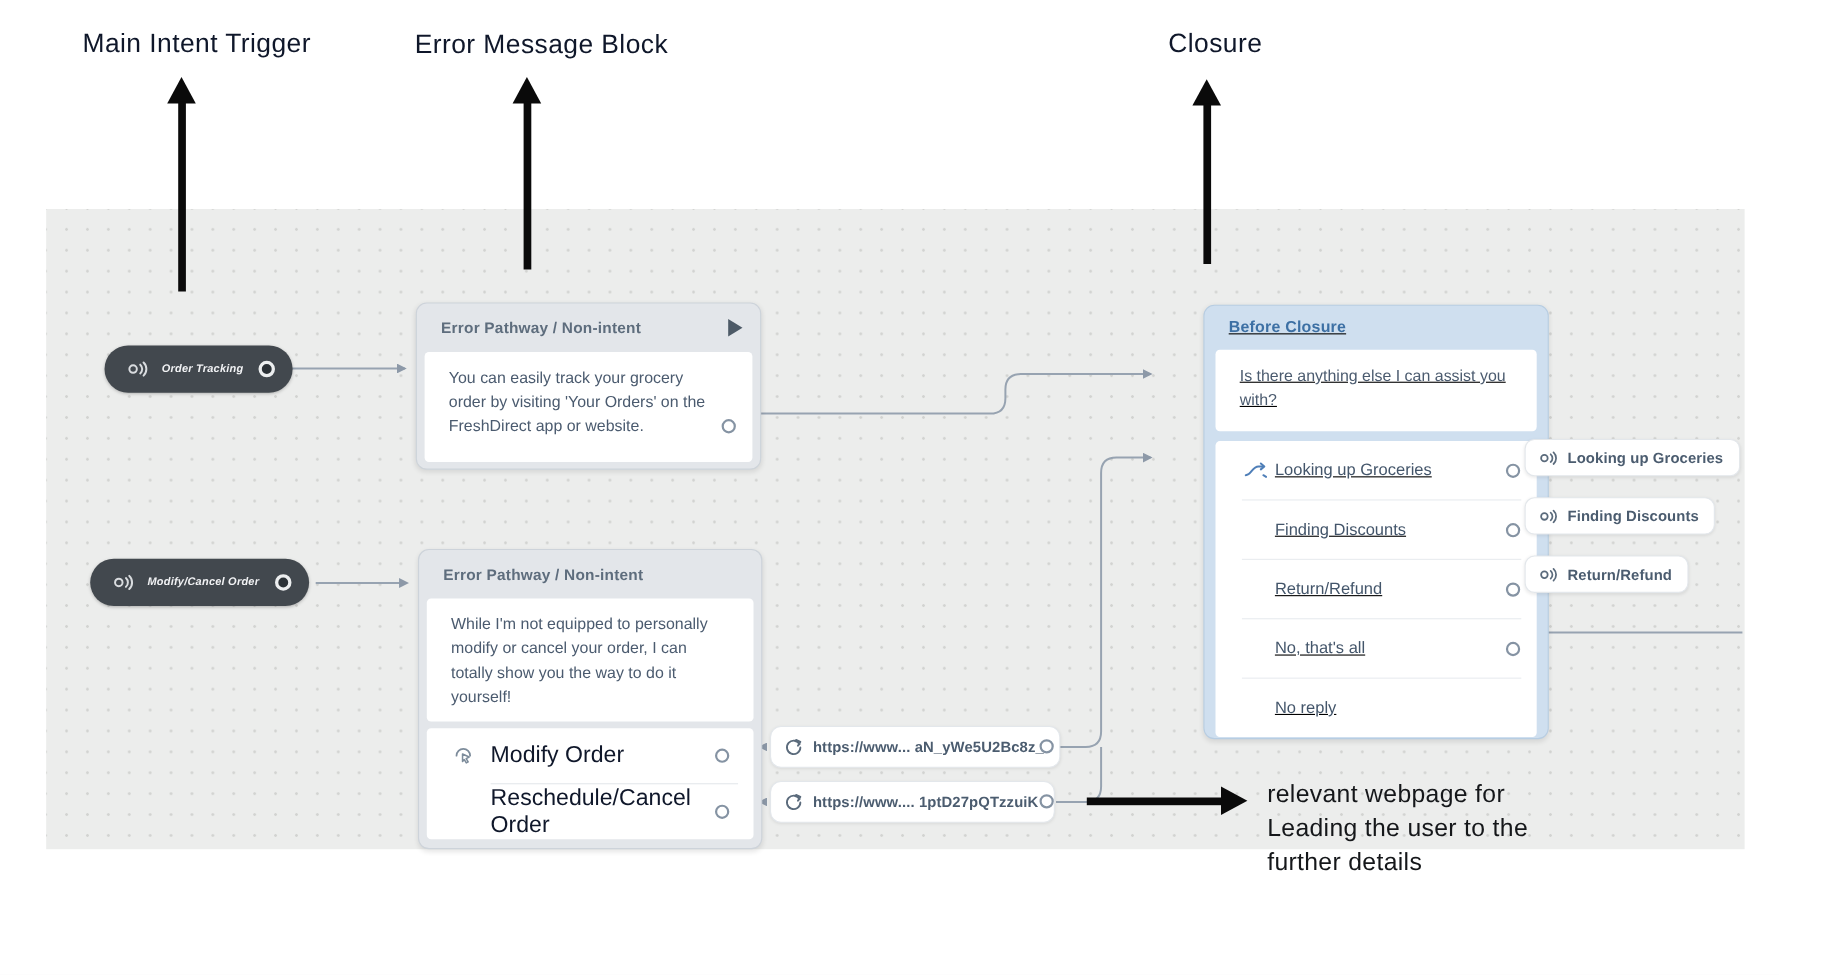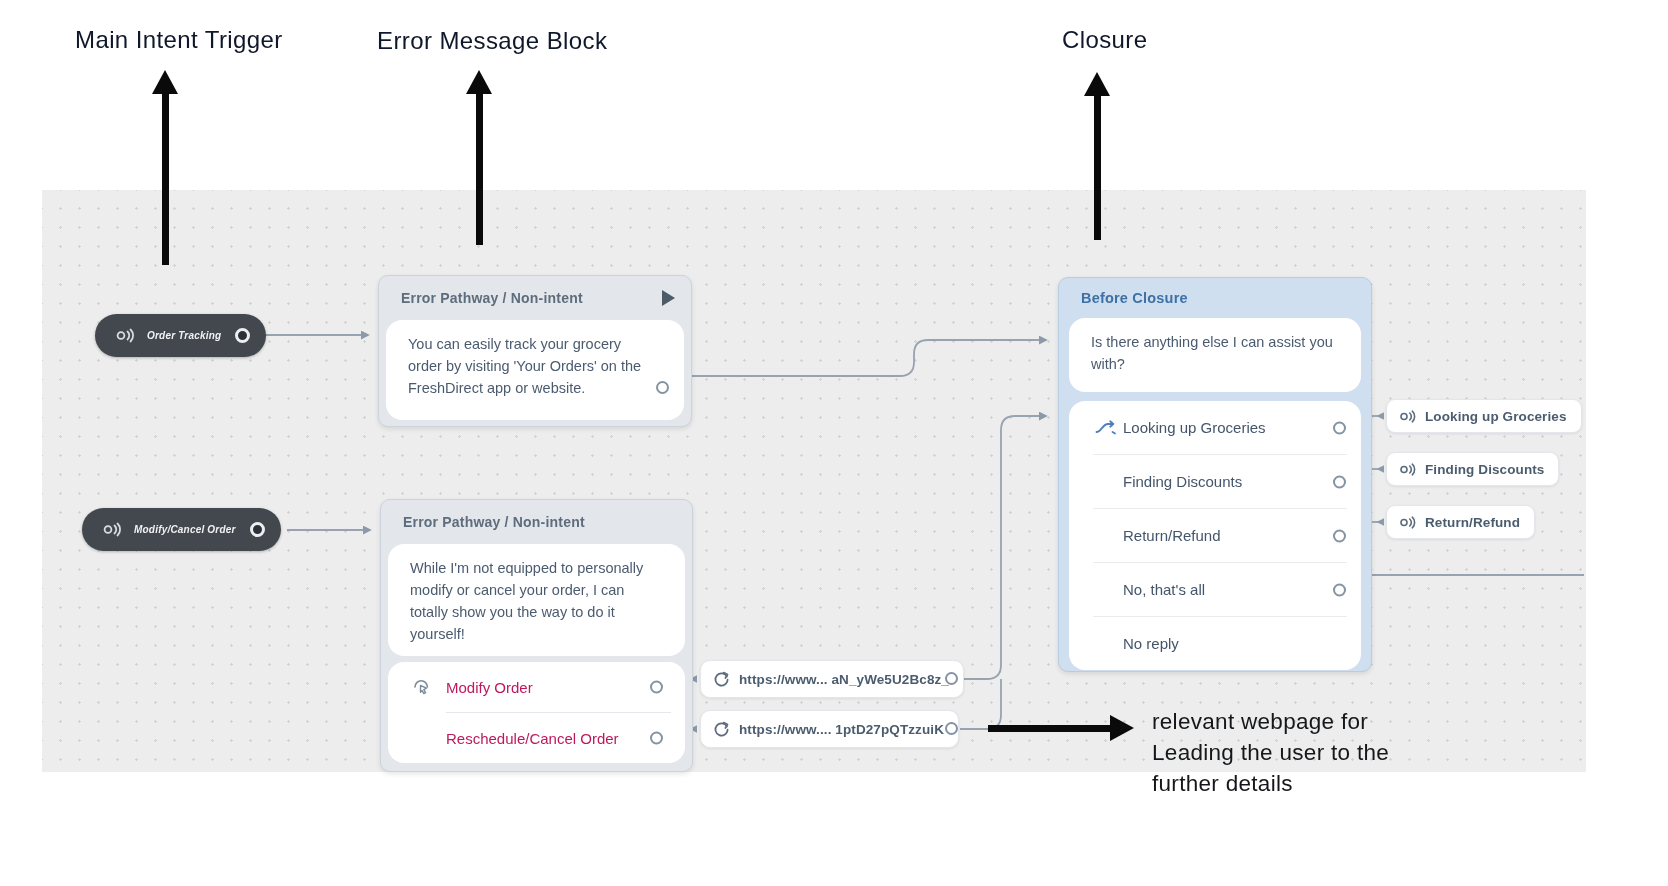--- a/index.html
+++ b/index.html
@@ -32,27 +32,27 @@
   
   .card { position:absolute; border-radius:10px; box-shadow:0 2px 5px rgba(0,0,0,.10);margin-top:12px; }
   .card.gray { background:#e3e6ea; border:1px solid #cdd3da; }
   .card.blue { background:#cfdfef; border:1px solid #b7cde2; }
   .card-head { display:flex; align-items:center; justify-content:space-between; padding:0 16px 0 22px; }
   .card.gray .card-head { height:44px; }
   .card.blue .card-head { height:40px; }
   .card-title { font-size:14px; font-weight:700; color:#5e6d7d; letter-spacing:.2px; }
   .card.blue .card-title { color:#3d70a4; font-size:14.5px; }
   .play { width:0; height:0; border-top:8px solid transparent; border-bottom:8px solid transparent; border-left:13px solid #4d5a67; }
-  .white-sec { background:#ffffff; border-radius:16px; }
+  .white-sec { background:#ffffff; border-radius:4px; }
   .msg { position:relative; font-size:14.5px; color:#4b5b6f; line-height:22px; }
   .port { width:13px; height:13px; border-radius:50%; background:#ffffff; border:2px solid #8593a3; }
   .port.abs { position:absolute; }
 
   .btn-row { position:relative; height:50px; display:flex; align-items:center; padding-left:58px; padding-right:40px; }
-  .btn-row .row-label { font-size:15px; font-weight:500; color:#be185d; }
+  .btn-row .row-label { font-size:21px; font-weight:500; color:#0f172a; }
   .row-divider { height:1px; background:#e4e8ec; margin:0 14px 0 58px; }
   .row-icon { position:absolute; left:24px; top:50%; transform:translateY(-50%); display:flex; }
 
   .choice-row { position:relative; height:53px; display:flex; align-items:center; padding-left:54px; padding-right:40px; }
   .choice-row .row-label { font-size:15px; font-weight:500; color:#43556a; }
   .choice-divider { height:1px; background:#e8ecef; margin:0 14px 0 24px; }
 
   
   .chip { position:absolute; height:38px; background:#ffffff; border:1px solid #e3e7eb; border-radius:10px;
     display:flex; align-items:center; padding:0 14px 0 12px; box-shadow:0 1px 3px rgba(0,0,0,.08); }
@@ -171,21 +171,21 @@
       <span class="cicon">
         <svg width="17" height="17" viewBox="0 0 17 17">
             <path d="M13.9 5.6 A6.1 6.1 0 1 0 14.6 8.5" fill="none" stroke="currentColor" stroke-width="1.7" stroke-linecap="round"></path>
             <path d="M10.7 1.6 L14.6 3.4 L12.4 7.0" fill="none" stroke="currentColor" stroke-width="1.7" stroke-linejoin="round" stroke-linecap="round"></path>
           </svg>
       </span>
       <span class="chip-label">https://www.... 1ptD27pQTzzuiK</span>
     </div>
     <span class="port abs" style="left:903px; top:532px; position:absolute;"></span>
 
-    <div class="card blue" style="left:1016px; top:75px; width:314px; height:395px;">
+    <div class="card blue" style="left:1052px; top:75px; width:314px; height:395px;text-decoration:underline;">
       <div class="card-head">
         <span class="card-title">Before Closure</span>
       </div>
       <div class="white-sec" style="margin:0 10px; padding:13px 24px 13px 22px; height:74px;">
         <div class="msg" style="width:252px;">Is there anything else I can assist you with?</div>
       </div>
       <div class="white-sec" style="margin:9px 10px 0 10px;">
         <div class="choice-row">
           <span class="row-icon" style="left:26px;">
             <svg width="22" height="17" viewBox="0 0 22 17">

